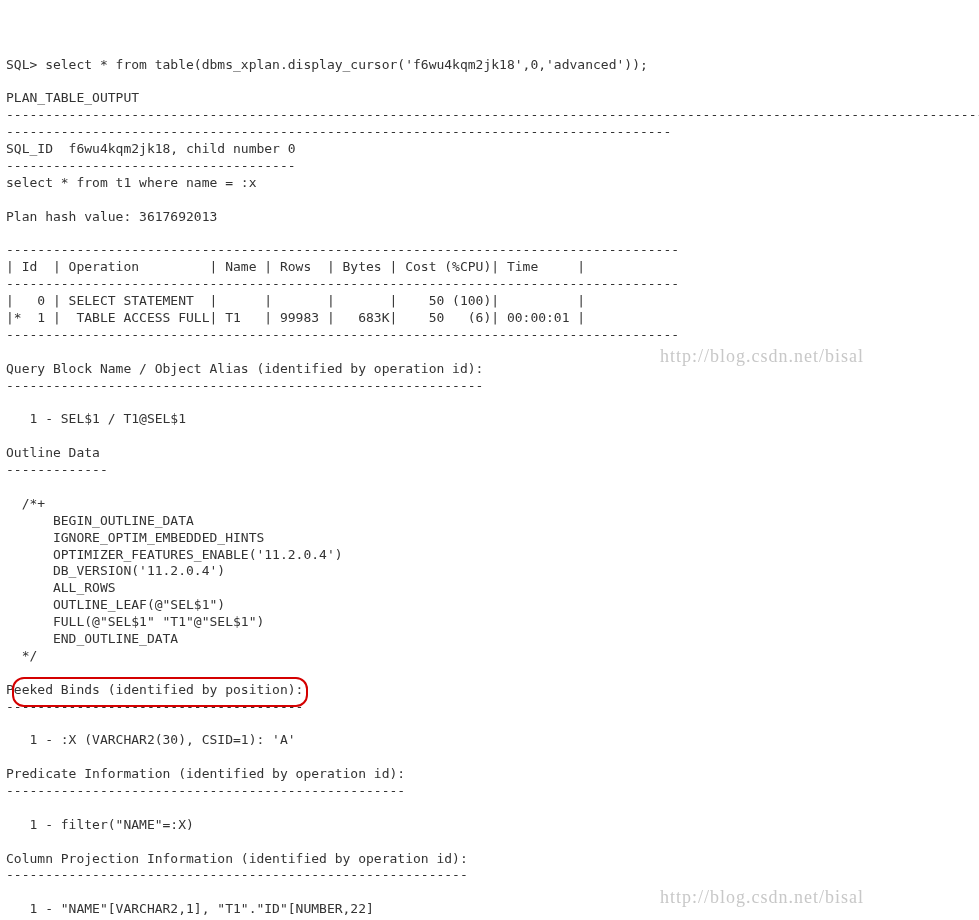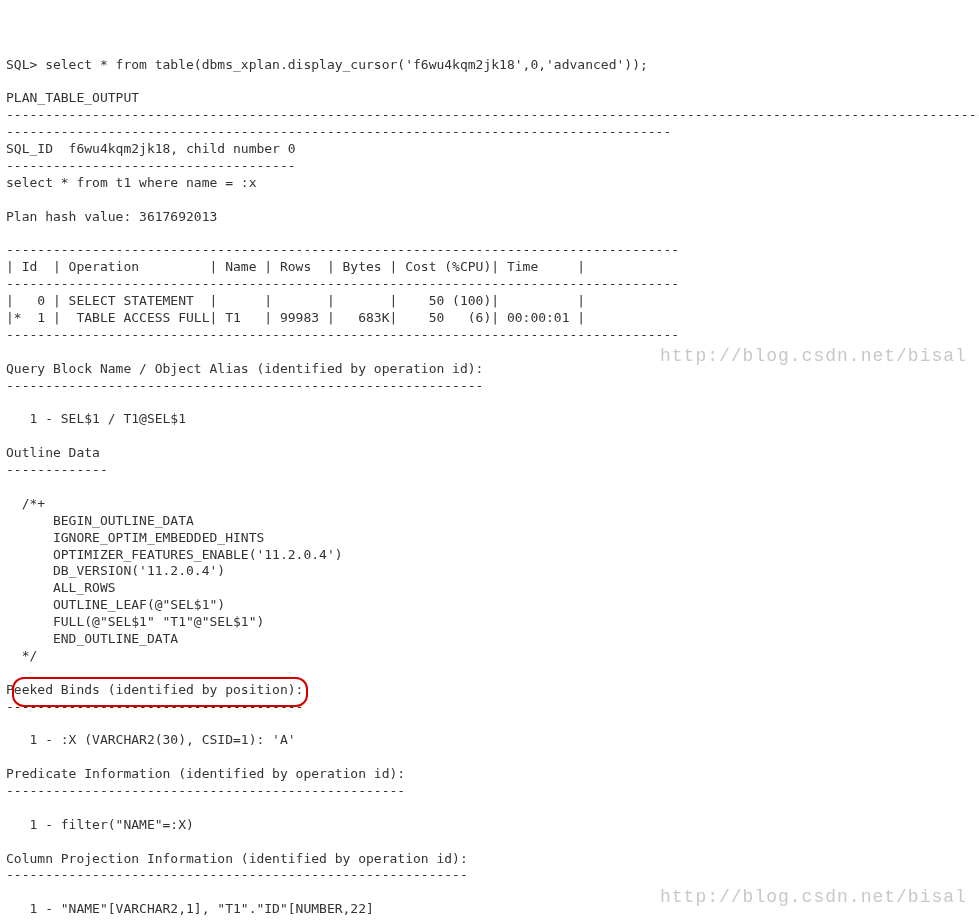--- a/index.html
+++ b/index.html
@@ -18,21 +18,21 @@
       border: 2px solid #d40000;
       border-radius: 12px;
       left: 12px;
       top: 677px;
       width: 292px;
       height: 26px;
       pointer-events: none;
     }
     .watermark {
       position: absolute;
-      font-family: Liberation Mono, monospace;
+      font-family: Liberation Serif, serif;
       font-size: 18px;
       color: #c8c8c8;
       letter-spacing: 1px;
       pointer-events: none;
     }
     .wm1 { left: 660px; top: 345px; }
     .wm2 { left: 660px; top: 886px; }
   </style>
 </head>
 <body>

